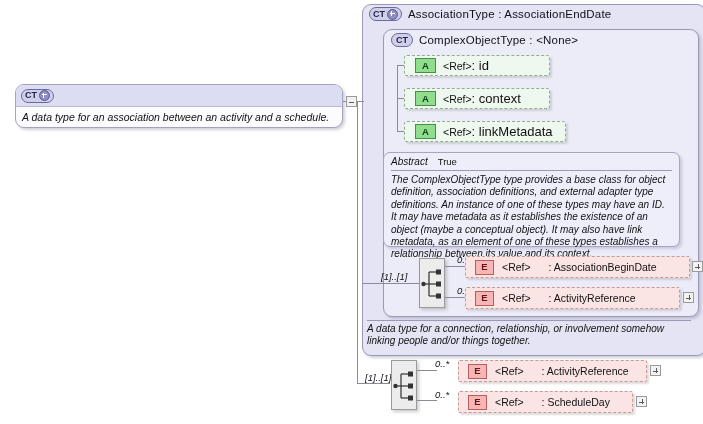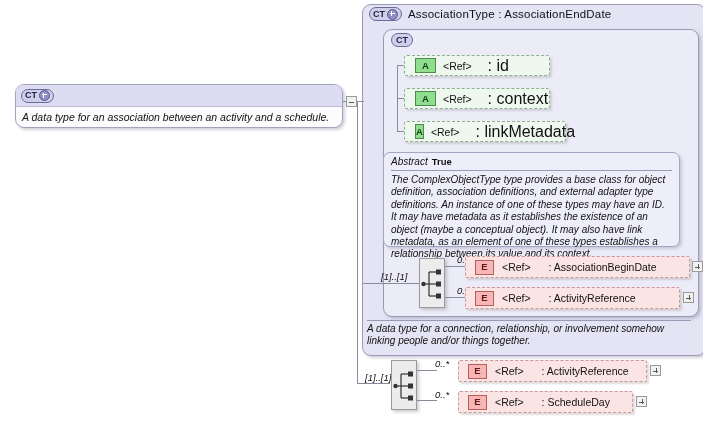--- a/index.html
+++ b/index.html
@@ -101,21 +101,21 @@
     margin-right:7px;
     margin-left:8px;
     position:relative;
   }
   .attrow .flag span{font-size:9.5px;font-weight:bold;color:#14401a;line-height:1;}
   .attrow .notch{
     position:absolute;left:0;top:0;width:10px;height:100%;
     box-sizing:border-box;
   }
   .attrow .ref{font-size:10.5px;color:#111;white-space:nowrap;}
-  .attrow .nm{font-size:16px;color:#111;white-space:nowrap;margin-left:16px;}
+  .attrow .nm{font-size:13px;color:#111;white-space:nowrap;}
 
   
   .elrow{
     position:absolute;
     height:22px;
     border:1px dashed #c79a9a;
     border-radius:2px;
     background:#fbe4e4;
     box-shadow:2px 2px 2px rgba(150,140,140,.3);
     box-sizing:border-box;
@@ -138,21 +138,21 @@
     position:absolute;
     border:1px solid #a6a6c4;
     border-radius:7px;
     background:#eeeefb;
     box-shadow:2px 2px 3px rgba(120,120,150,.3);
     box-sizing:border-box;
     padding:3px 7px 5px 7px;
   }
   .absblock .arow{font-size:10px;color:#111;padding-bottom:2px;}
   .absblock .arow i{font-style:italic;}
-  .absblock .arow b{font-weight:bold;margin-left:4px;font-size:9.5px;}
+  .absblock .arow b{font-weight:normal;margin-left:10px;font-size:9.5px;}
   .absblock hr{border:0;border-top:1px solid #9a9ab8;margin:1px 0 3px 0;}
   .absblock .txt{font-style:italic;font-size:10px;line-height:12.4px;color:#111;}
 
   
   .paneldoc{
     position:absolute;
     font-style:italic;font-size:10px;line-height:12.4px;color:#111;
   }
   .paneldocline{position:absolute;border-top:1px solid #9a9ab8;}
 
@@ -216,20 +216,21 @@
     </span>
     <span class="hdrtitle">AssociationType : AssociationEndDate</span>
   </div>
 
   <div class="panel lvl2" style="left:376px;top:29px;width:316px;height:288px;"></div>
 
   <div class="abs" style="left:384px;top:33px;display:flex;align-items:center;">
     <span class="ctbadge" style="padding:0 4px;">
       <span class="lbl">CT</span>
     </span>
+    <span class="hdrtitle">ComplexObjectType : &lt;None&gt;</span>
   </div>
 
   <div class="ln lnv" style="left:390px;top:65px;height:66px;"></div>
   <div class="ln lnh" style="left:390px;top:65px;width:8px;"></div>
   <div class="ln lnh" style="left:390px;top:98px;width:8px;"></div>
   <div class="ln lnh" style="left:390px;top:131px;width:8px;"></div>
 
   <div class="attrow" style="left:397px;top:55px;width:146px;">
     <svg class="notch" width="10" height="21">
       <polygon points="9,0.5 9,20.5 2,20.5 0,10.5 2,0.5" fill="#eef8ee" stroke="none"></polygon>

